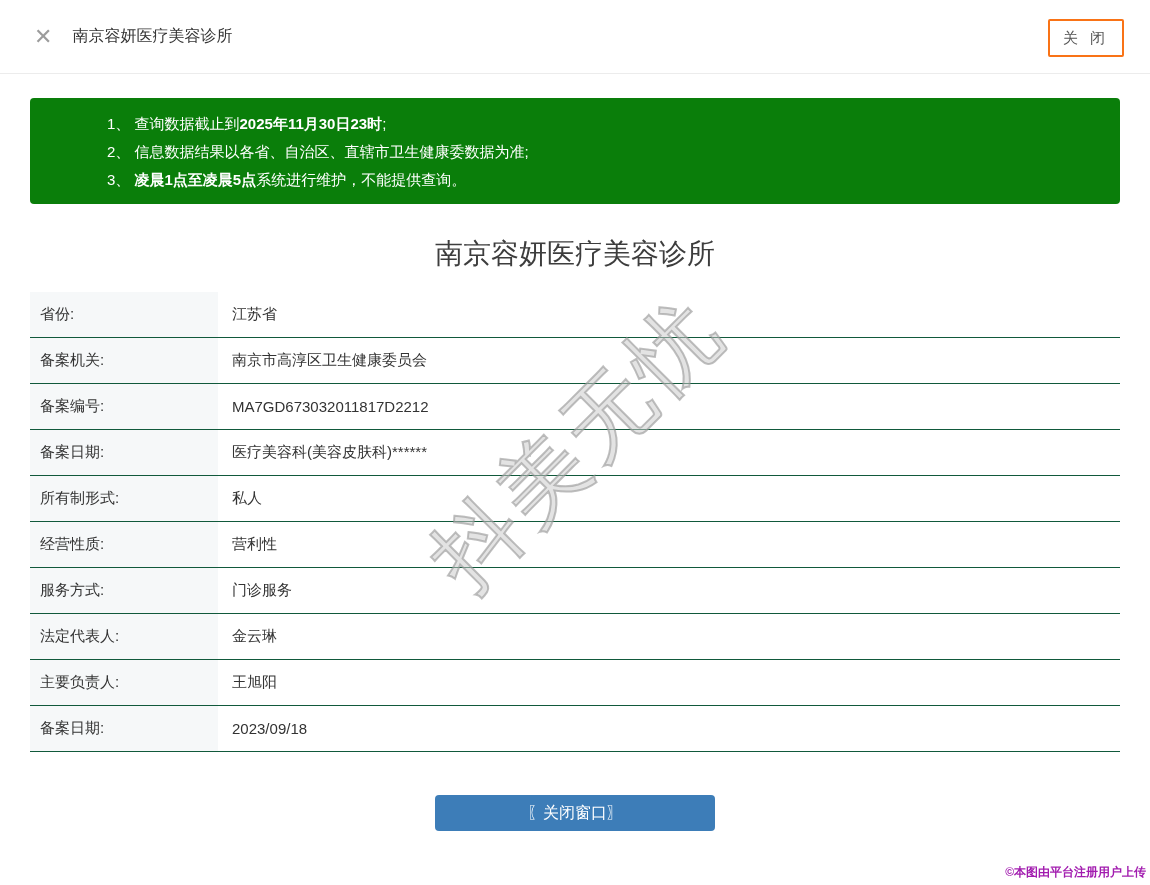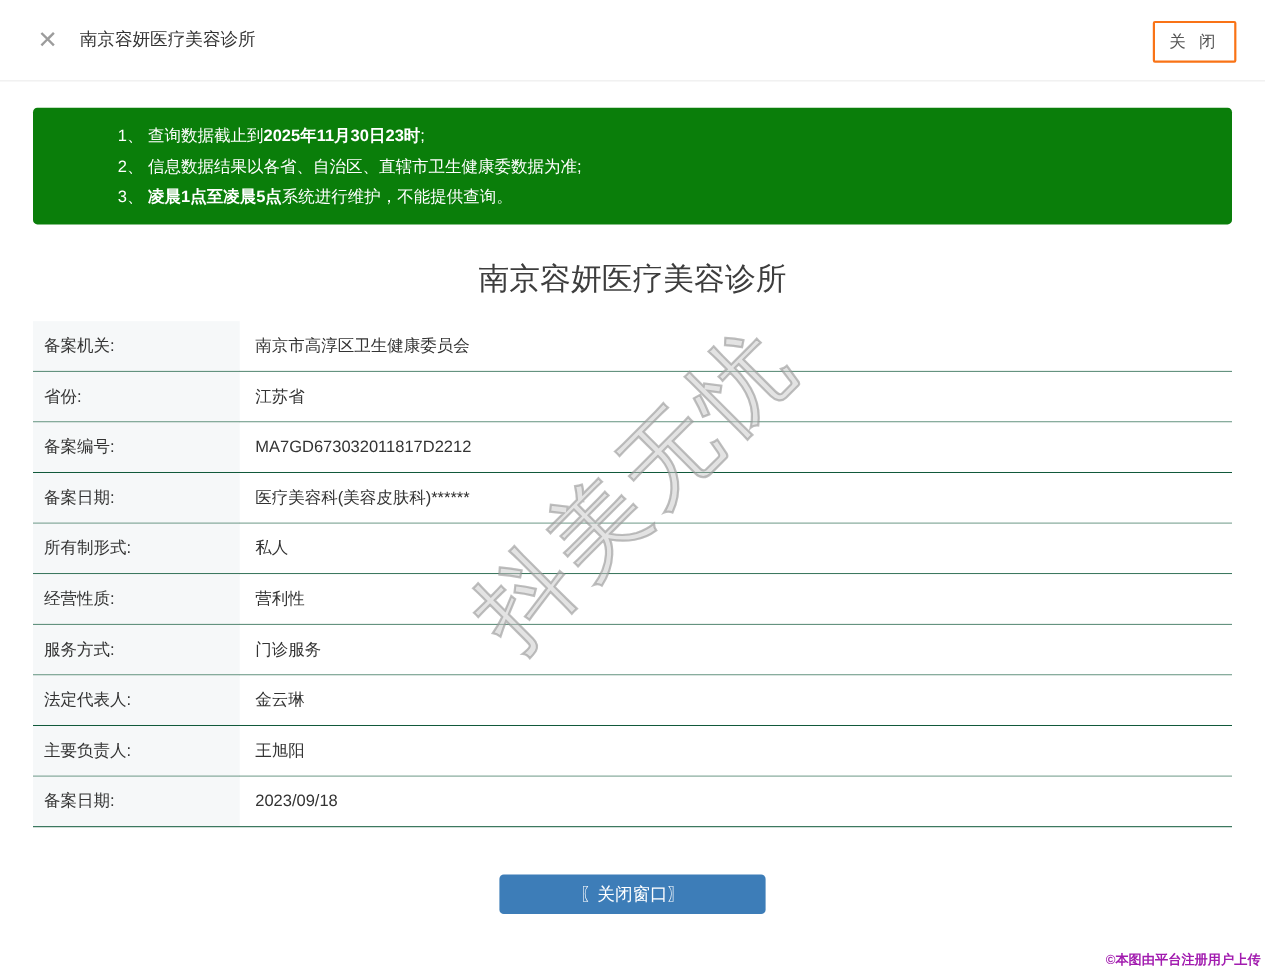--- a/index.html
+++ b/index.html
@@ -98,21 +98,21 @@
     font-size: 15px;
     color: #333;
     background: #fff;
   }
   
   .btn-wrap {
     margin-top: 43px;
     text-align: center;
   }
   .close-window-btn {
-    width: 242px;
+    width: 280px;
     height: 36px;
     background: #3d7db8;
     color: #fff;
     border: none;
     border-radius: 4px;
     font-size: 16px;
     font-family: inherit;
     cursor: pointer;
   }
   
@@ -156,28 +156,28 @@
   <div class="notice">
     <div class="notice-line"><span>1、 查询数据截止到</span><b>2025年11月30日23时</b><span>;</span></div>
     <div class="notice-line"><span>2、 信息数据结果以各省、自治区、直辖市卫生健康委数据为准;</span><b></b><span></span></div>
     <div class="notice-line"><span>3、 </span><b>凌晨1点至凌晨5点</b><span>系统进行维护，不能提供查询。</span></div>
   </div>
 
   <h1 class="main-title">南京容妍医疗美容诊所</h1>
 
   <div class="info-table">
     <div class="row">
+      <div class="cell-label">省份:</div>
+      <div class="cell-value">江苏省</div>
+    </div>
+    <div class="row">
       <div class="cell-label">备案机关:</div>
       <div class="cell-value">南京市高淳区卫生健康委员会</div>
     </div>
     <div class="row">
-      <div class="cell-label">省份:</div>
-      <div class="cell-value">江苏省</div>
-    </div>
-    <div class="row">
       <div class="cell-label">备案编号:</div>
       <div class="cell-value">MA7GD673032011817D2212</div>
     </div>
     <div class="row">
       <div class="cell-label">备案日期:</div>
       <div class="cell-value">医疗美容科(美容皮肤科)******</div>
     </div>
     <div class="row">
       <div class="cell-label">所有制形式:</div>
       <div class="cell-value">私人</div>

